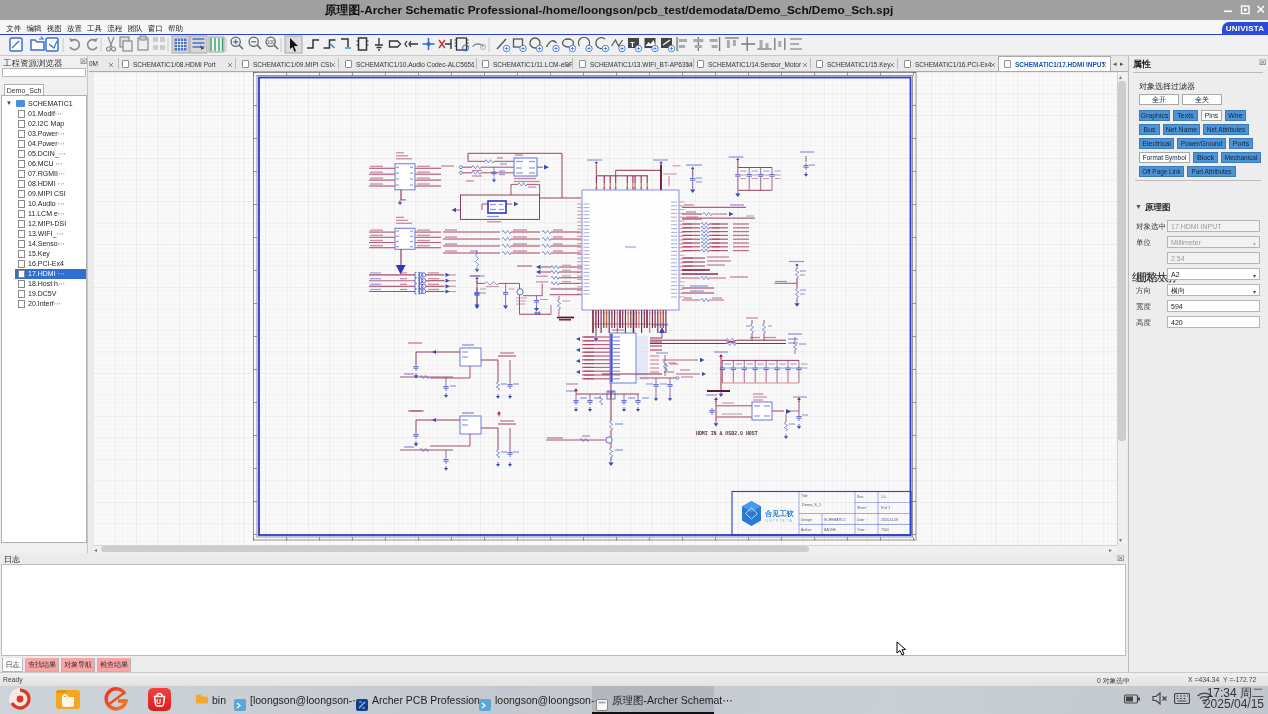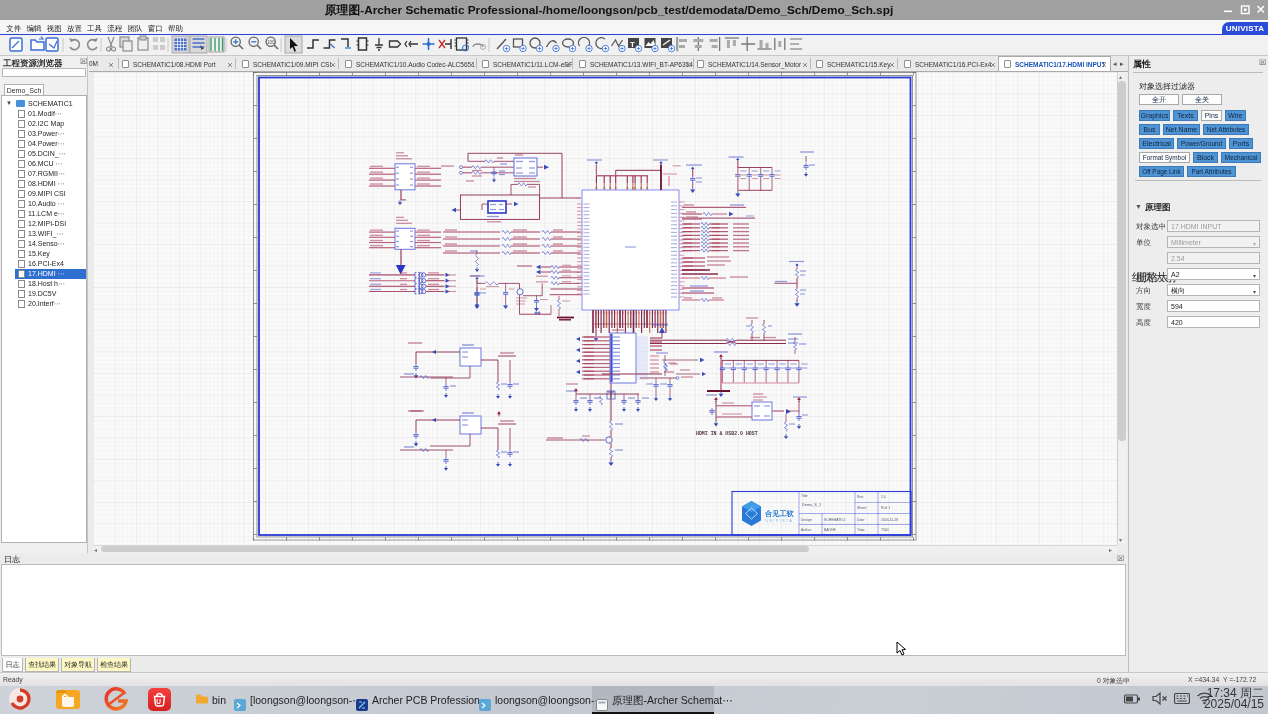--- a/index.html
+++ b/index.html
@@ -4,21 +4,21 @@
 html,body{width:1268px;height:714px;overflow:hidden;font-family:"Liberation Sans",sans-serif;position:relative;background:#ececec;}
 .abs{position:absolute;}
 #titlebar{left:0;top:0;width:1268px;height:20px;background:#a0a0a0;text-align:center;}
 #titlebar .t{font-size:11.8px;font-weight:bold;color:#111;line-height:20px;padding-right:50px;}
 #menubar{left:0;top:20px;width:1268px;height:15px;background:#f6f6f6;}
 #menubar span{position:absolute;top:3.5px;font-size:7.5px;color:#222;}
 #blueline{left:0;top:33.5px;width:1268px;height:1.5px;background:#2B43D8;}
 #univista{left:1222px;top:21.5px;width:46px;height:14px;background:#2B4BD8;border-radius:7px 0 0 0;color:#fff;font-size:8px;font-weight:bold;text-align:center;line-height:14px;letter-spacing:0.2px;}
 #toolbar{left:0;top:35px;width:1268px;height:21px;background:#f1f1f1;border-bottom:1px solid #c9c9c9;}
 #lpanel{left:0;top:56px;width:88px;height:497px;background:#f0f0f0;border-right:1px solid #c4c4c4;}
-#lphead{left:3px;top:2px;font-size:8.5px;color:#333;font-weight:bold;}
+#lphead{left:3px;top:2px;font-size:8.5px;color:#333;font-weight:normal;}
 #lpx{left:80px;top:1px;font-size:8px;color:#555;}
 #lpsearch{left:2px;top:12px;width:84px;height:9px;background:#fff;border:1px solid #b8b8b8;}
 #lptab{left:4px;top:28px;width:40px;height:11px;background:#fff;border:1px solid #b0b0b0;border-bottom:none;font-size:7px;color:#333;text-align:center;line-height:11px;}
 #lptree{left:1px;top:39px;width:86px;height:448px;background:#fff;border:1px solid #b0b0b0;overflow:hidden;}
 .ti{position:absolute;left:0;width:86px;height:10px;font-size:7px;color:#222;white-space:nowrap;}
 .ti .ic{position:absolute;left:16px;top:1px;width:7px;height:8px;background:#fff;border:0.5px solid #8a8a8a;}
 .ti .tx{position:absolute;left:26px;top:1px;}
 .ti.sel{color:#fff;}
 .ti.sel .hl{position:absolute;left:13px;top:0;width:73px;height:10px;background:#2e6fd0;}
 #tabbar{left:89px;top:56px;width:1039px;height:16px;background:#e9e9e9;border-bottom:1px solid #aaa;}
@@ -35,21 +35,21 @@
 #vscroll{left:1117px;top:72px;width:10px;height:473px;background:#f0f0f0;border-left:1px solid #d0d0d0;}
 #vthumb{left:1118px;top:81px;width:8px;height:360px;background:#cdcdcd;border-radius:3px;}
 #hscroll{left:93px;top:545px;width:1024px;height:8px;background:#f0f0f0;border-top:1px solid #d5d5d5;}
 #hthumb{left:101px;top:546px;width:708px;height:6px;background:#cdcdcd;border-radius:3px;}
 .sarr{position:absolute;font-size:6px;color:#777;}
 #rpanel{left:1128px;top:56px;width:140px;height:617px;background:#ededed;border-left:1px solid #bdbdbd;}
 #logpanel{left:0;top:553px;width:1127px;height:119px;background:#ececec;}
 #logbox{left:1px;top:11px;width:1125px;height:92px;background:#fff;border:1px solid #bbb;}
 #bottomtabs{left:0;top:658px;}
 
-.btab{position:absolute;top:0;height:13.5px;font-size:7.2px;letter-spacing:-0.3px;color:#333;text-align:center;line-height:13px;border:1px solid #b5b5b5;border-top:none;background:#fef9c3;white-space:nowrap;overflow:visible;}
+.btab{position:absolute;top:0;height:13.5px;font-size:7.2px;letter-spacing:-0.3px;color:#333;text-align:center;line-height:13px;border:1px solid #b5b5b5;border-top:none;background:#fca5a5;white-space:nowrap;overflow:visible;}
 .btab.on{background:#fff;}
 #statusbar{left:0;top:672px;width:1268px;height:14px;background:linear-gradient(#f0f0f0,#e2e2e2);border-top:1px solid #c8c8c8;font-size:6.8px;color:#444;}
 #taskbar{left:0;top:686px;width:1268px;height:28px;background:linear-gradient(100deg,#ced3d9,#c4c9d1 40%,#cacfd6 70%,#c2c7cf);}
 .tkwin{position:absolute;top:0;height:28px;font-size:10.5px;color:#222;line-height:28px;}
 .tray{position:absolute;top:5px;color:#444;}
 #clock{position:absolute;right:4px;top:2px;text-align:right;font-size:12px;color:#333;line-height:11px;}
 </style></head>
 <body>
 <div id="titlebar" class="abs">
     <div class="t">原理图-Archer Schematic Professional-/home/loongson/pcb_test/demodata/Demo_Sch/Demo_Sch.spj</div>

